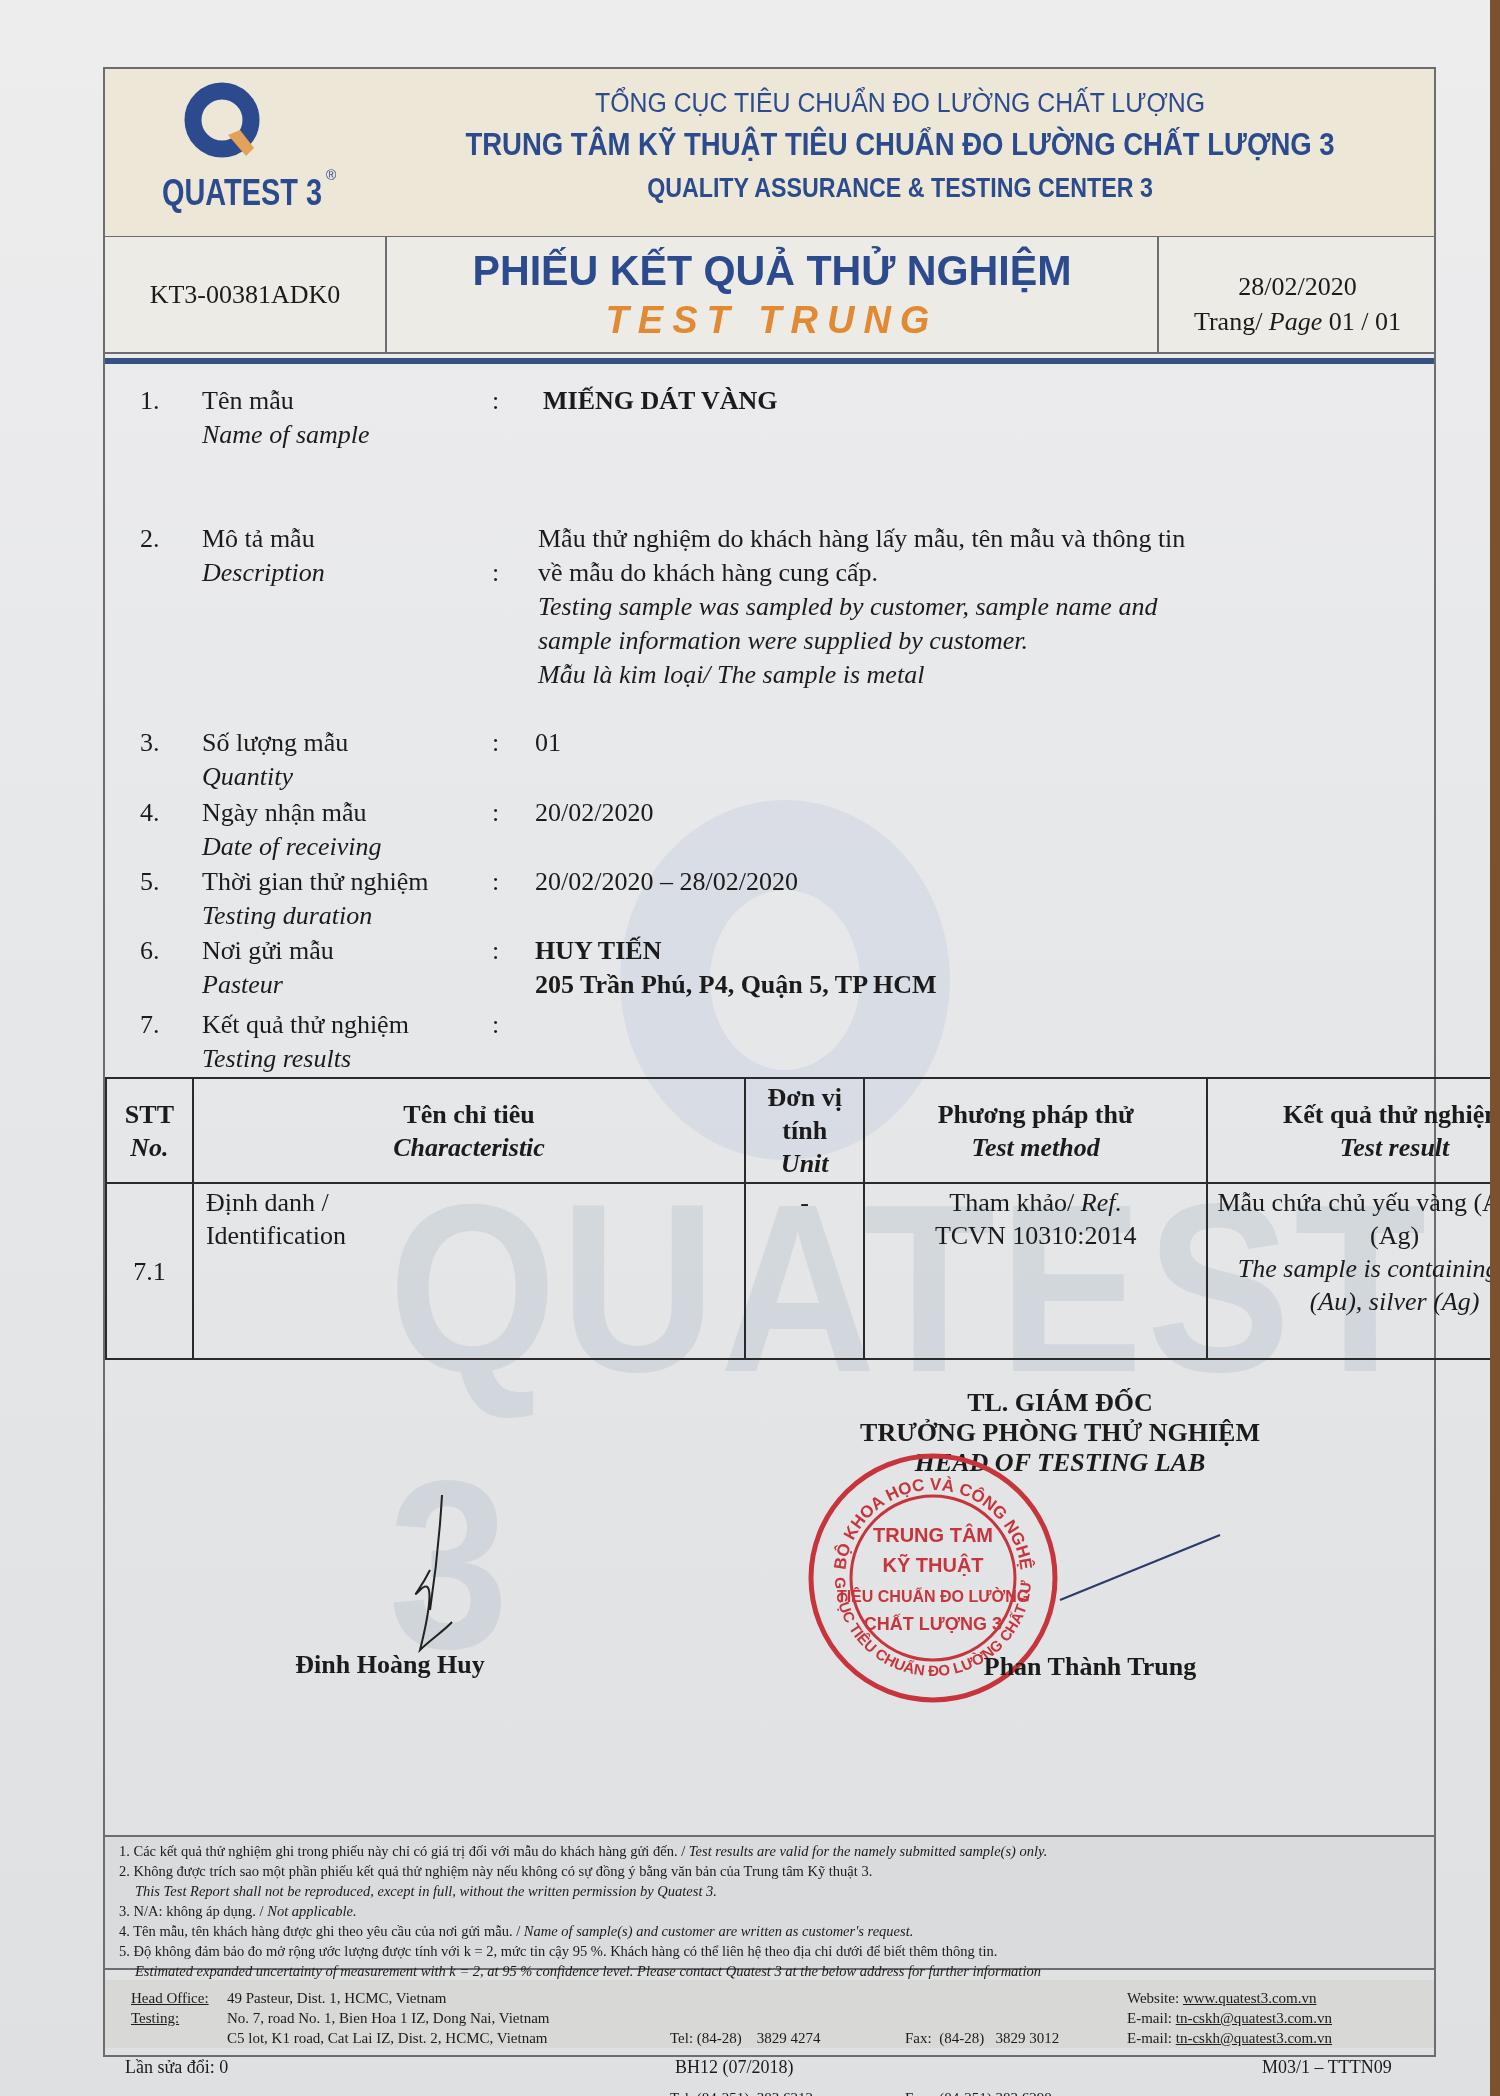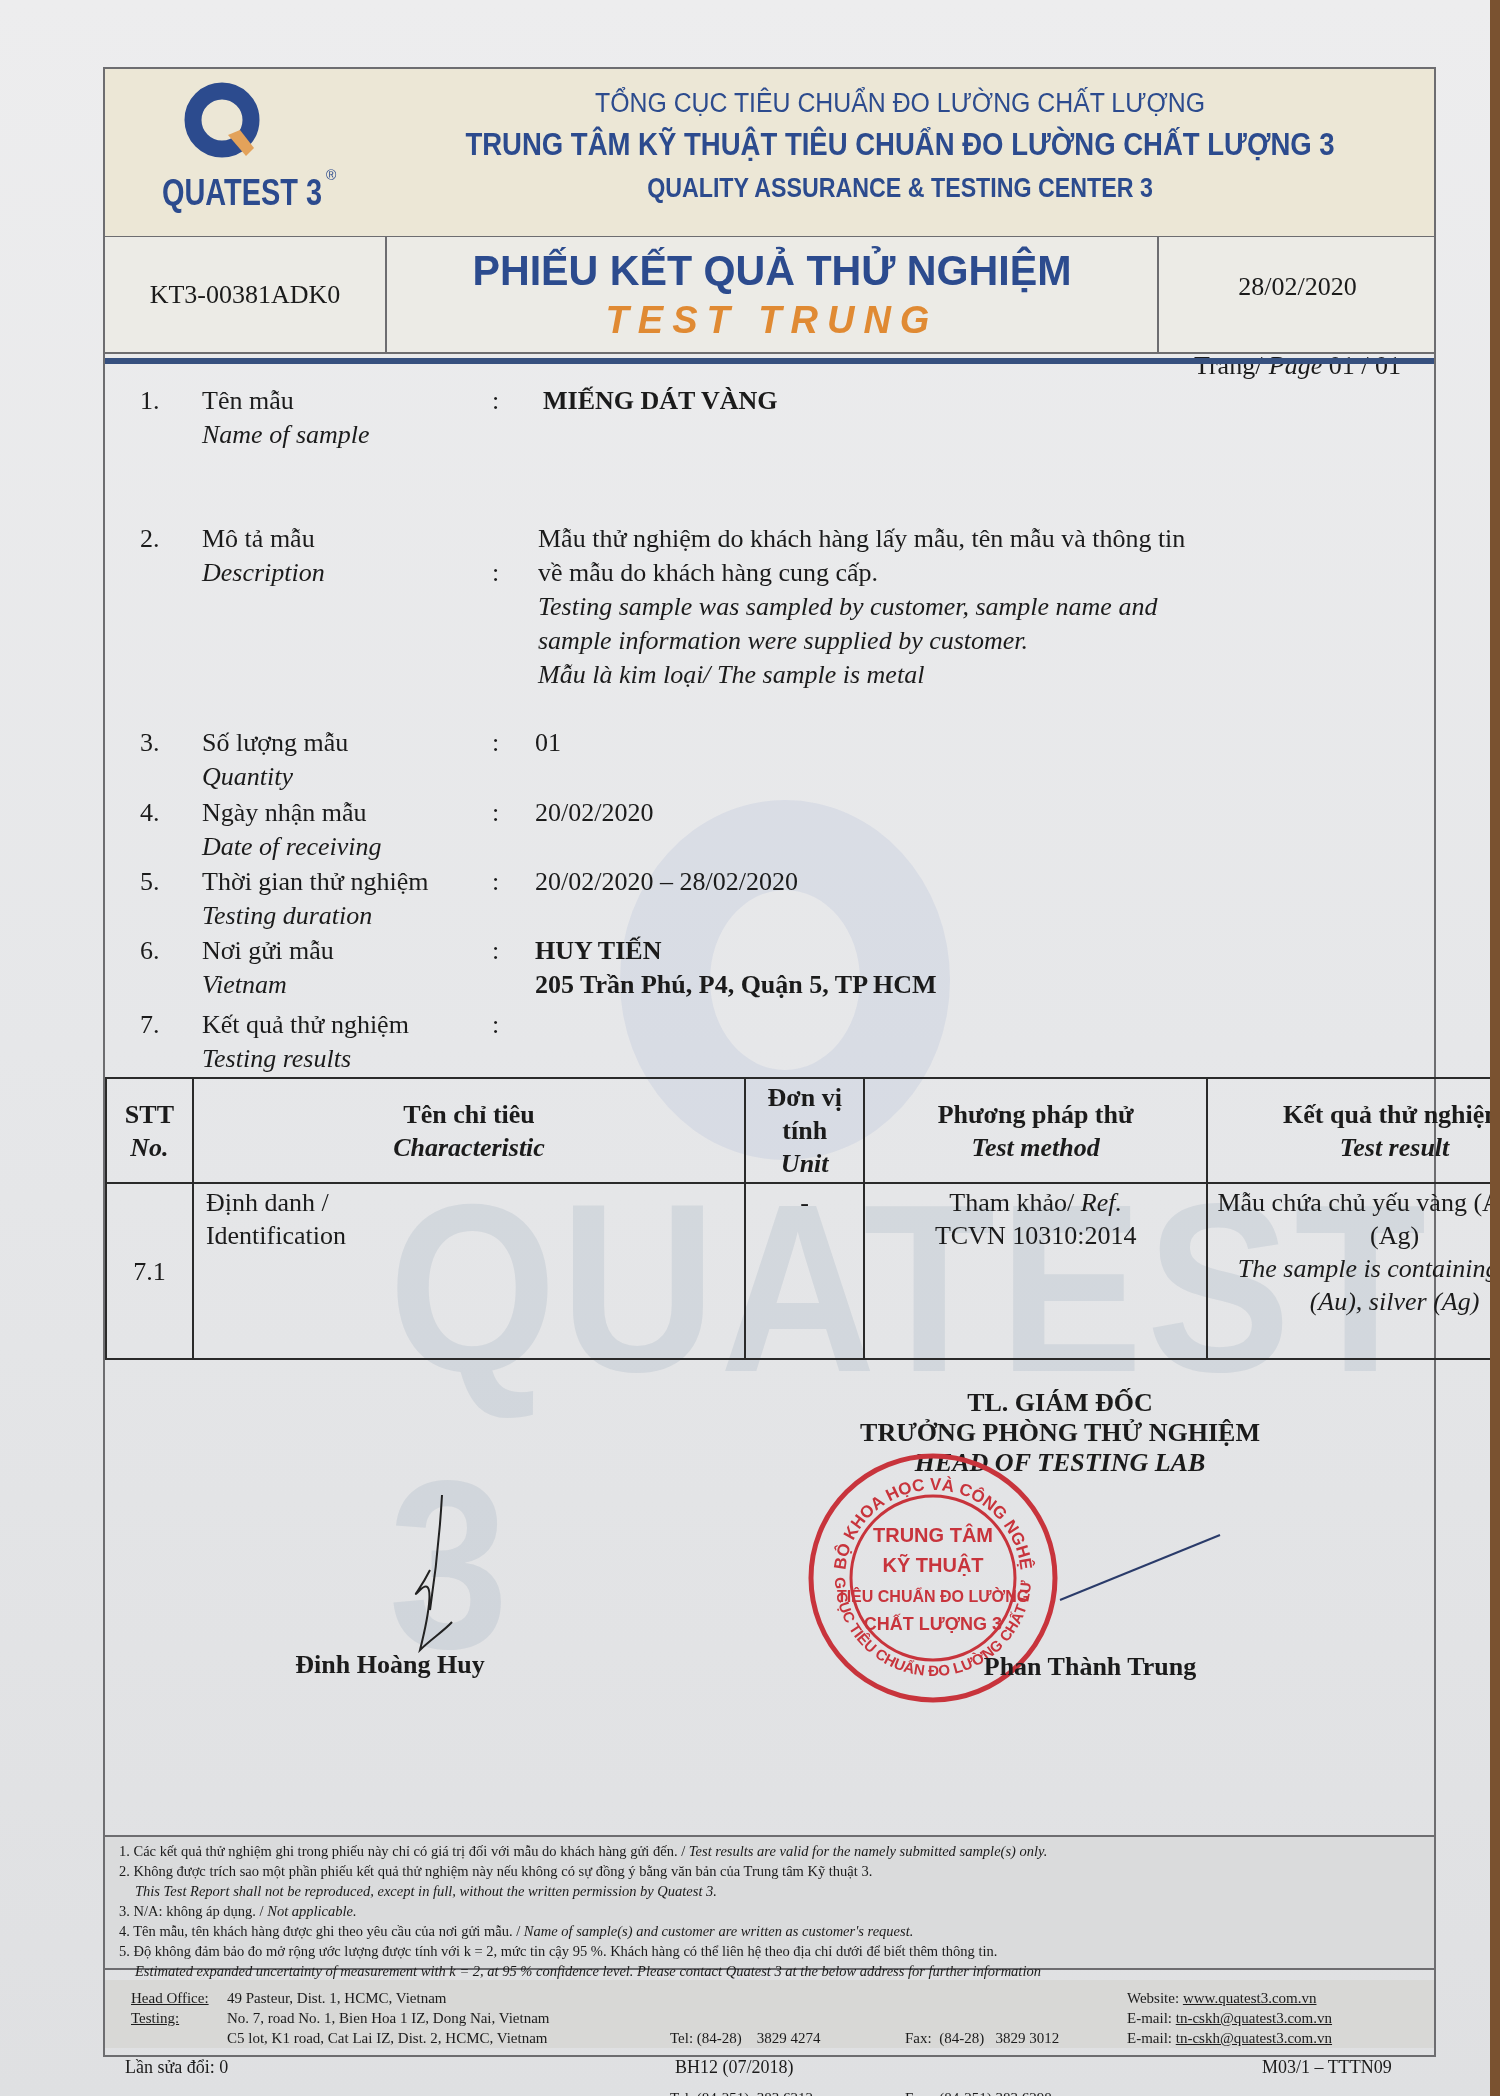--- a/index.html
+++ b/index.html
@@ -13,21 +13,21 @@
   .h1.l1{top:88px;font-size:27px;font-weight:normal;transform:scaleX(.92);}
   .h1.l2{top:126px;font-size:32px;transform:scaleX(.86);}
   .h1.l3{top:173px;font-size:27px;transform:scaleX(.86);}
   .trow{position:absolute;left:105px;top:237px;width:1329px;height:115px;background:#ecebe6;border-bottom:2px solid #6d6d70;}
   .tc1{position:absolute;left:0;top:0;width:280px;height:115px;border-right:2px solid #6d6d70;display:flex;align-items:center;justify-content:center;font-size:26px;}
   .tc2{position:absolute;left:282px;top:0;width:770px;height:115px;text-align:center;}
   .tc2 .vi{position:absolute;left:0;right:0;top:10px;font-family:"Liberation Sans",sans-serif;font-weight:bold;color:#2c4b8e;font-size:42px;transform:scaleX(.98);}
   .tc2 .en{position:absolute;left:0;right:0;top:62px;font-family:"Liberation Sans",sans-serif;font-weight:bold;font-style:italic;color:#e08a33;font-size:38px;letter-spacing:9px;}
   .tc3{position:absolute;left:1052px;top:0;width:277px;height:115px;border-left:2px solid #6d6d70;text-align:center;font-size:26px;}
   .tc3 .d{position:absolute;left:0;right:0;top:35px;}
-  .tc3 .p{position:absolute;left:0;right:0;top:70px;margin-top:44px;}
+  .tc3 .p{position:absolute;left:0;right:0;top:70px;}
   .rule{position:absolute;left:105px;top:358px;width:1329px;height:6px;background:#36507f;}
   .field{position:absolute;font-size:26px;line-height:34px;}
   .num{left:140px;}
   .lab{left:202px;}
   .lab .en,.desc .en{font-style:italic;}
   .colon{left:492px;}
   .val{left:535px;}
   .bold{font-weight:bold;}
   table.res{position:absolute;left:105px;top:1077px;width:1478px;border-collapse:collapse;font-size:26px;}
   table.res td,table.res th{border:2px solid #2a2a2a;text-align:center;vertical-align:middle;padding:2px 4px;line-height:33px;}
@@ -123,21 +123,21 @@
   <div class="field lab" style="top:865px">
     <div>Thời gian thử nghiệm</div>
     <div class="en">Testing duration</div>
   </div>
   <div class="field colon" style="top:865px">:</div>
   <div class="field val" style="top:865px">20/02/2020 – 28/02/2020</div>
 
   <div class="field num" style="top:934px">6.</div>
   <div class="field lab" style="top:934px">
     <div>Nơi gửi mẫu</div>
-    <div class="en">Vietnam</div>
+    <div class="en">Pasteur</div>
   </div>
   <div class="field colon" style="top:934px">:</div>
   <div class="field val bold" style="top:934px">
     <div>HUY TIẾN</div>
     <div>205 Trần Phú, P4, Quận 5, TP HCM</div>
   </div>
 
   <div class="field num" style="top:1008px">7.</div>
   <div class="field lab" style="top:1008px">
     <div>Kết quả thử nghiệm</div>

